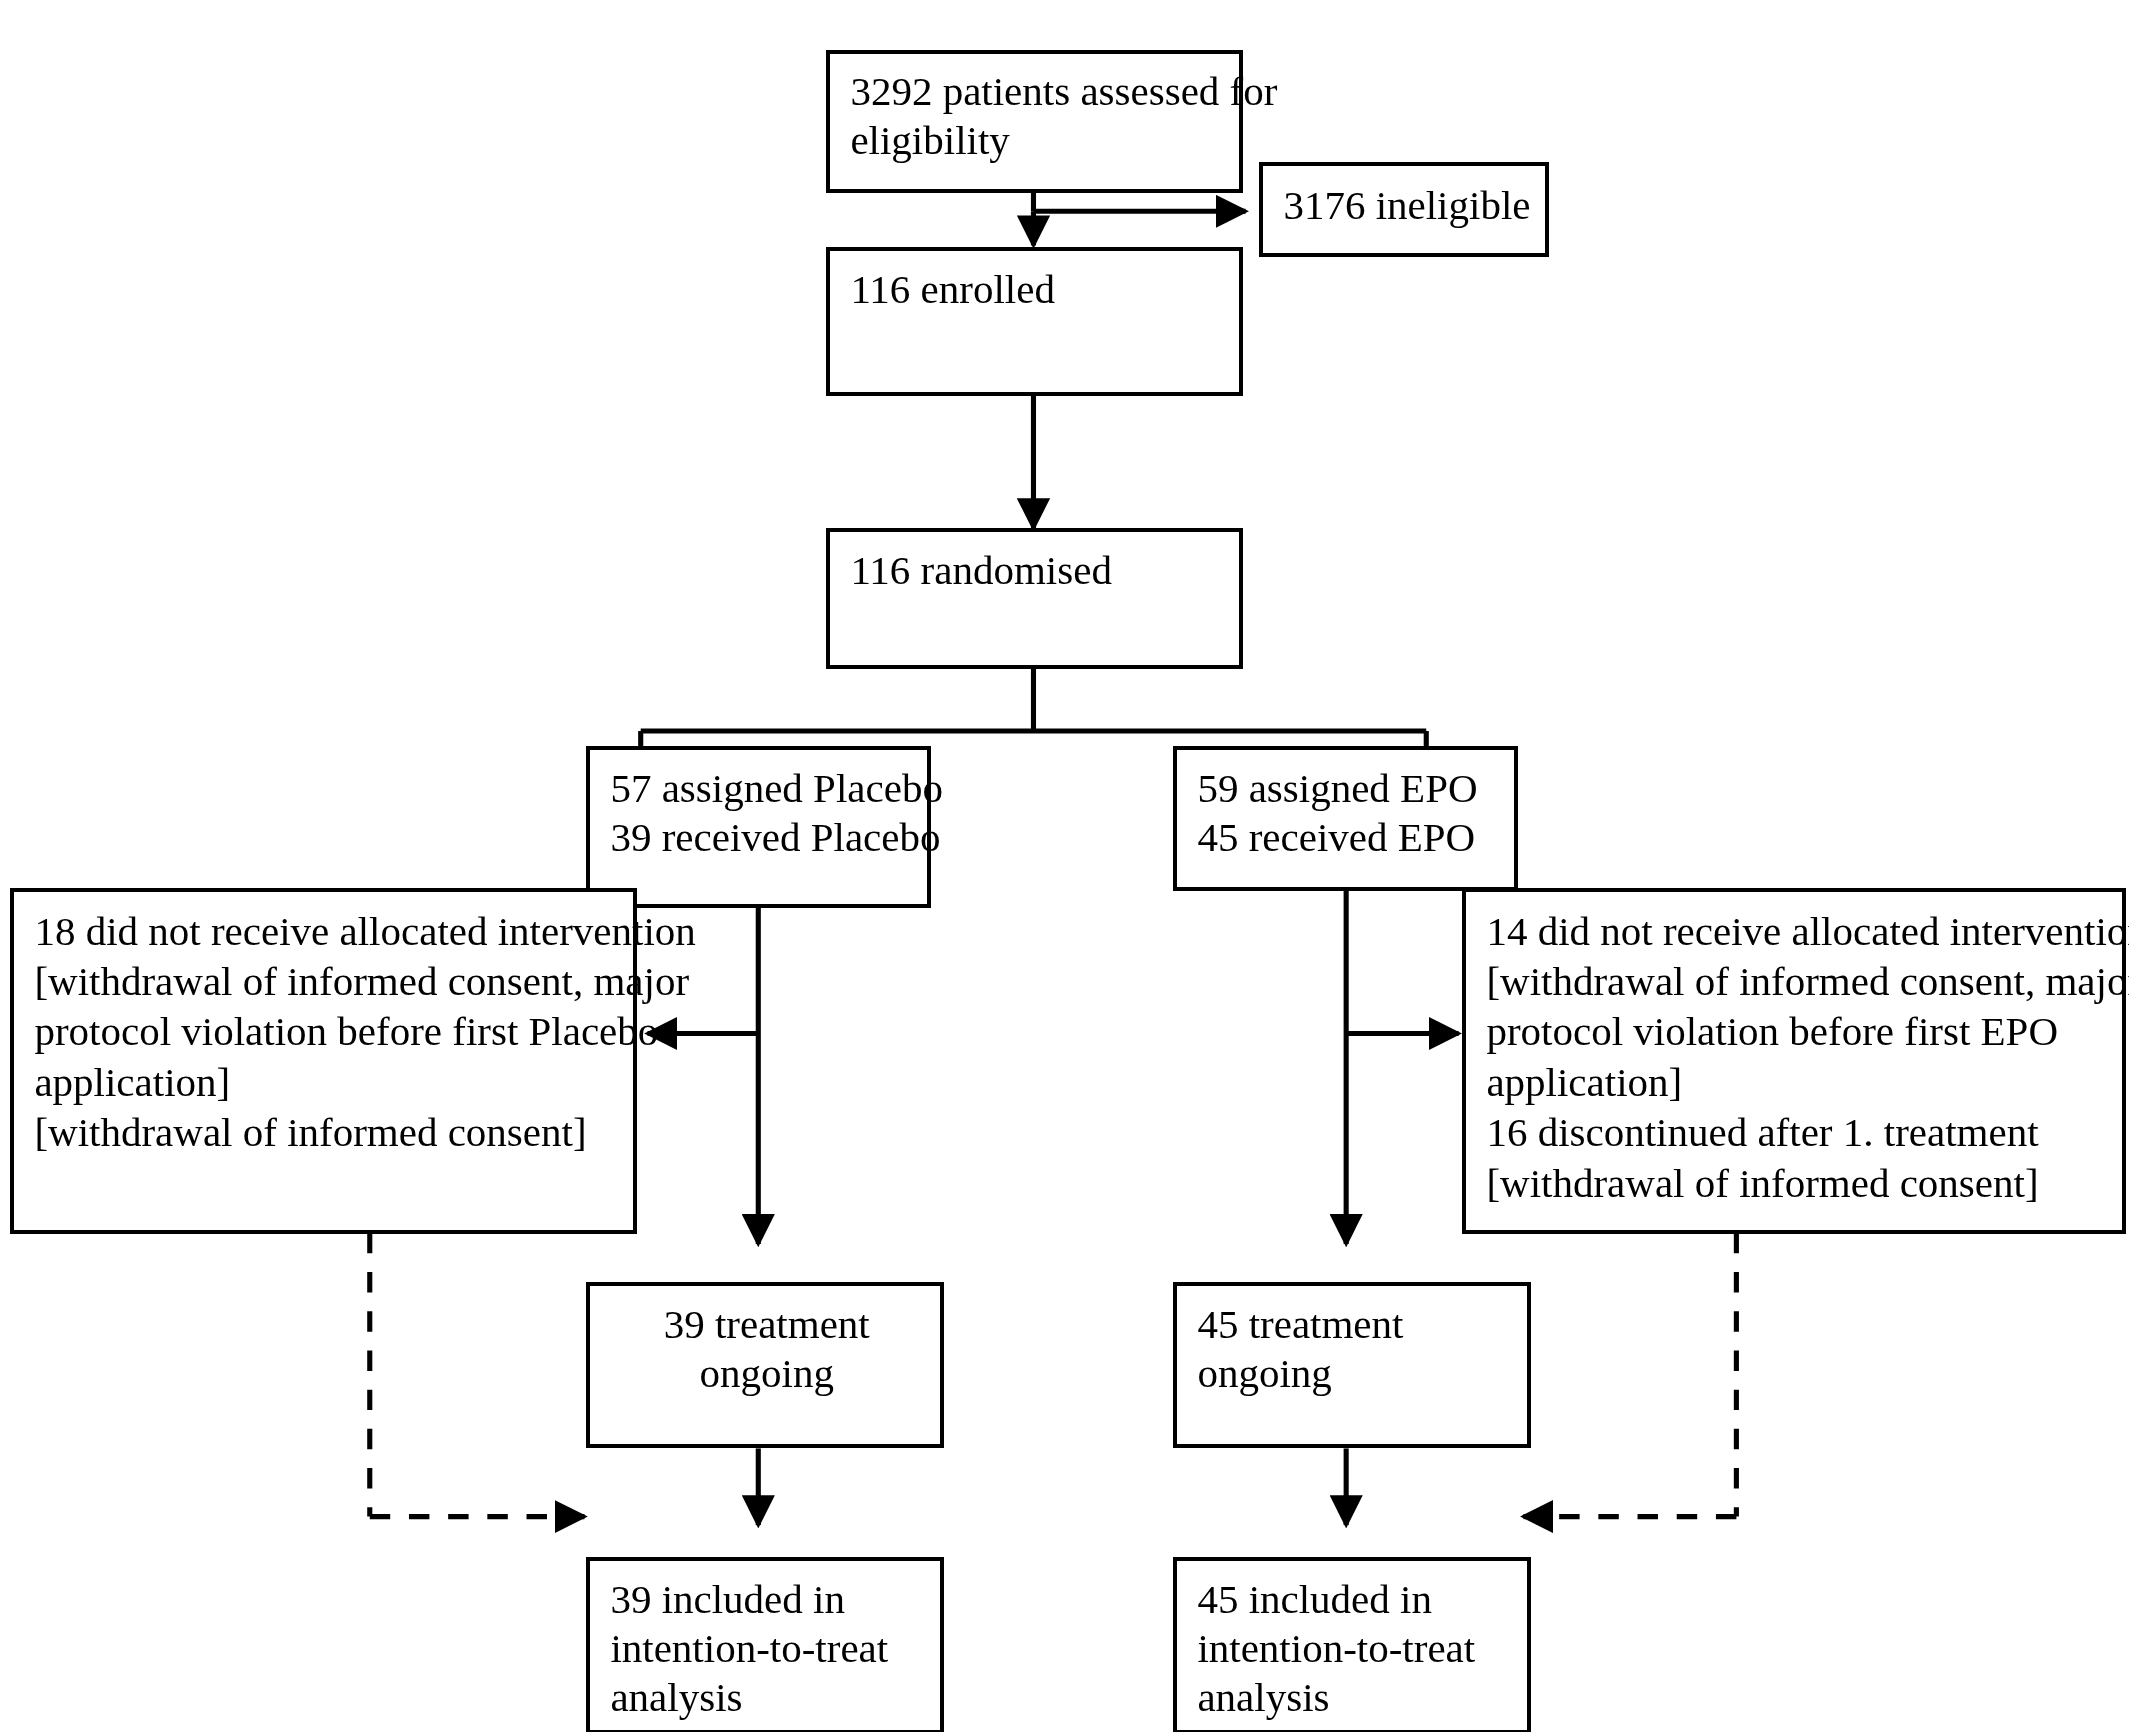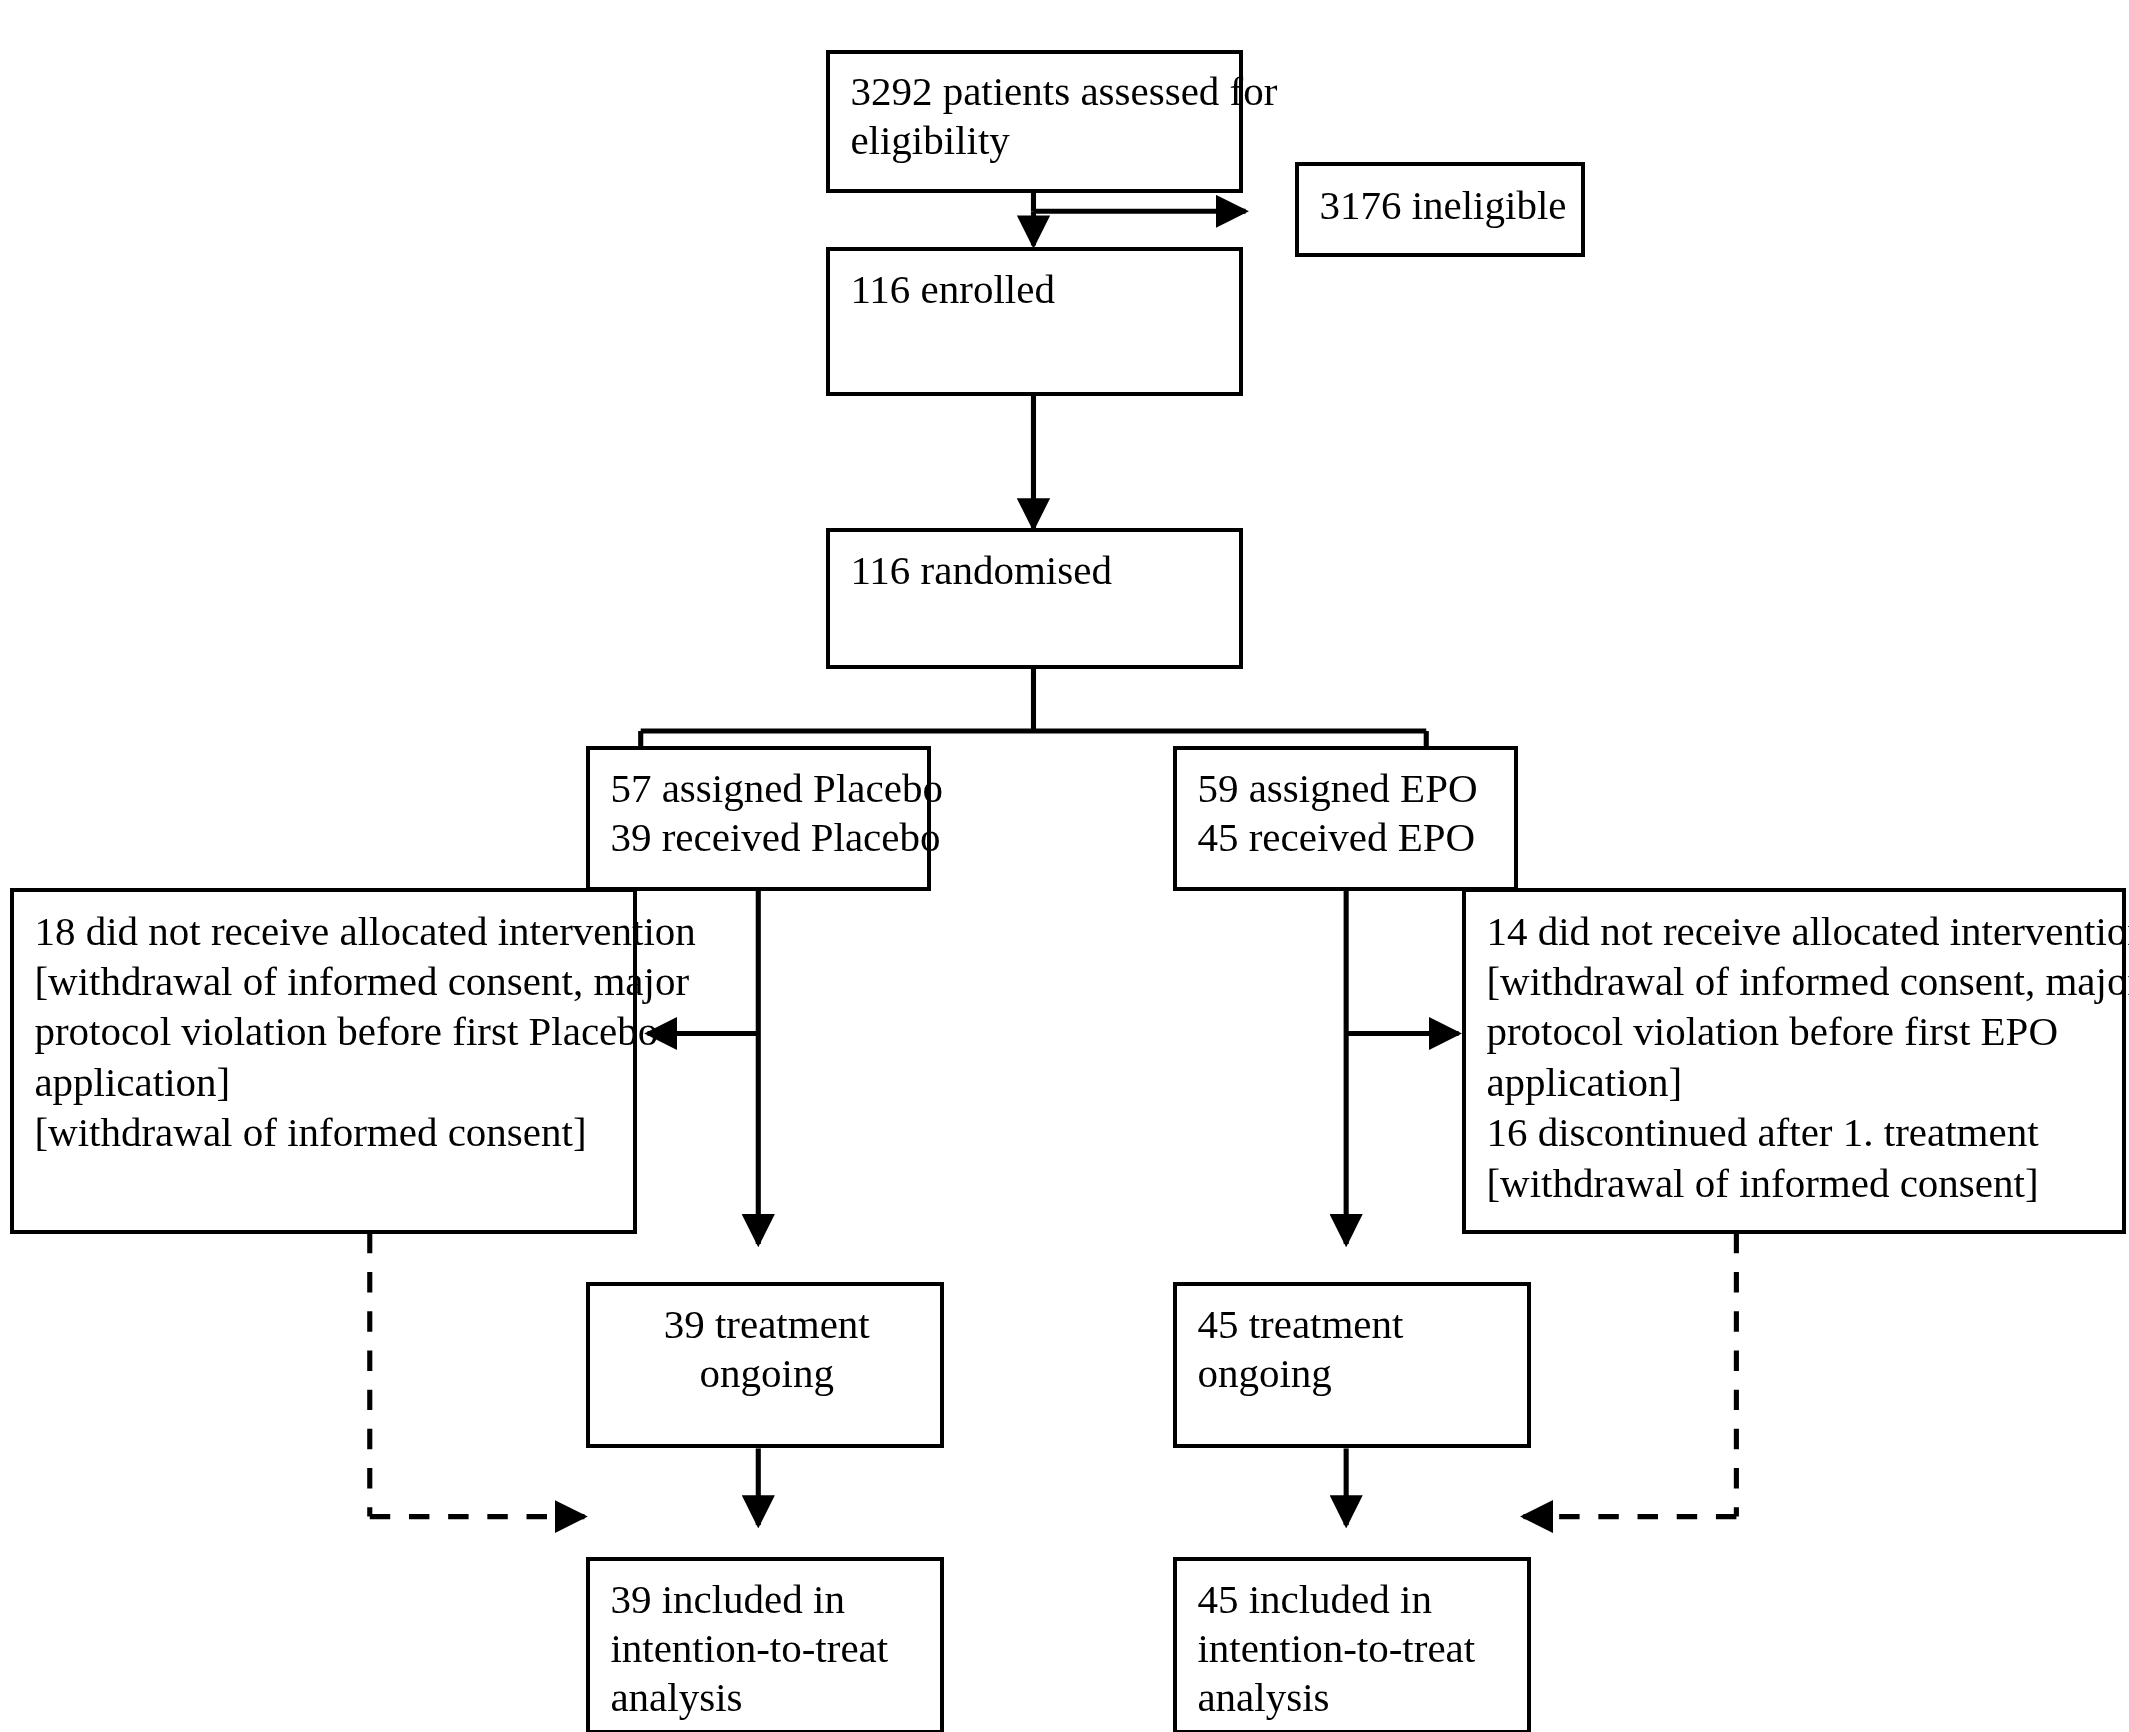--- a/index.html
+++ b/index.html
@@ -90,33 +90,33 @@
       <path d="M 2038 1447 L 2038 1780"></path>
       <path d="M 2038 1780 L 1788 1780" marker-end="url(#arrow)"></path>
     </g>
   </svg>
 
   <div class="node" style="left:826px; top:1.7px; width:417px; height:143px;margin-top:48px;">
     <span class="line">3292 patients assessed for</span>
     <span class="line">eligibility</span>
   </div>
 
-  <div class="node" style="left:1259px; top:162px; width:290px; height:95px; justify-content:center; padding-top:0;margin-left:36px;">
+  <div class="node" style="left:1259px; top:162px; width:290px; height:95px; justify-content:center; padding-top:0;">
     <span class="line">3176 ineligible</span>
   </div>
 
   <div class="node" style="left:826px; top:247px; width:417px; height:149px;">
     <span class="line">116 enrolled</span>
   </div>
 
   <div class="node" style="left:826px; top:528px; width:417px; height:141px;">
     <span class="line">116 randomised</span>
   </div>
 
-  <div class="node" style="left:586px; top:746px; width:345px; height:145px;">
+  <div class="node" style="left:586px; top:746px; width:345px; height:162px;">
     <span class="line">57 assigned Placebo</span>
     <span class="line">39 received Placebo</span>
   </div>
 
   <div class="node" style="left:1173px; top:746px; width:345px; height:145px;">
     <span class="line">59 assigned EPO</span>
     <span class="line">45 received EPO</span>
   </div>
 
   <div class="node detail" style="left:10px; top:888px; width:627px; height:346px;">

